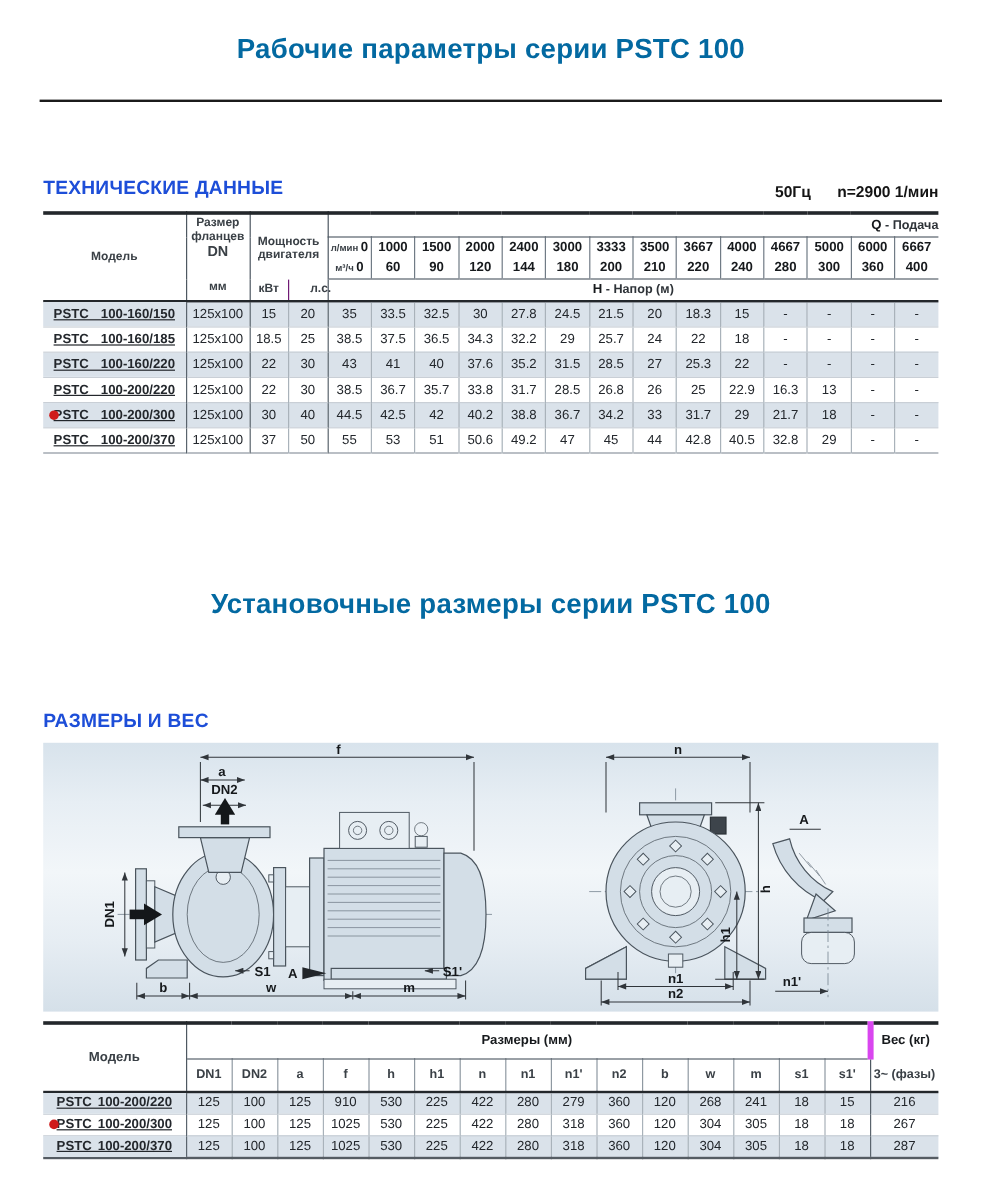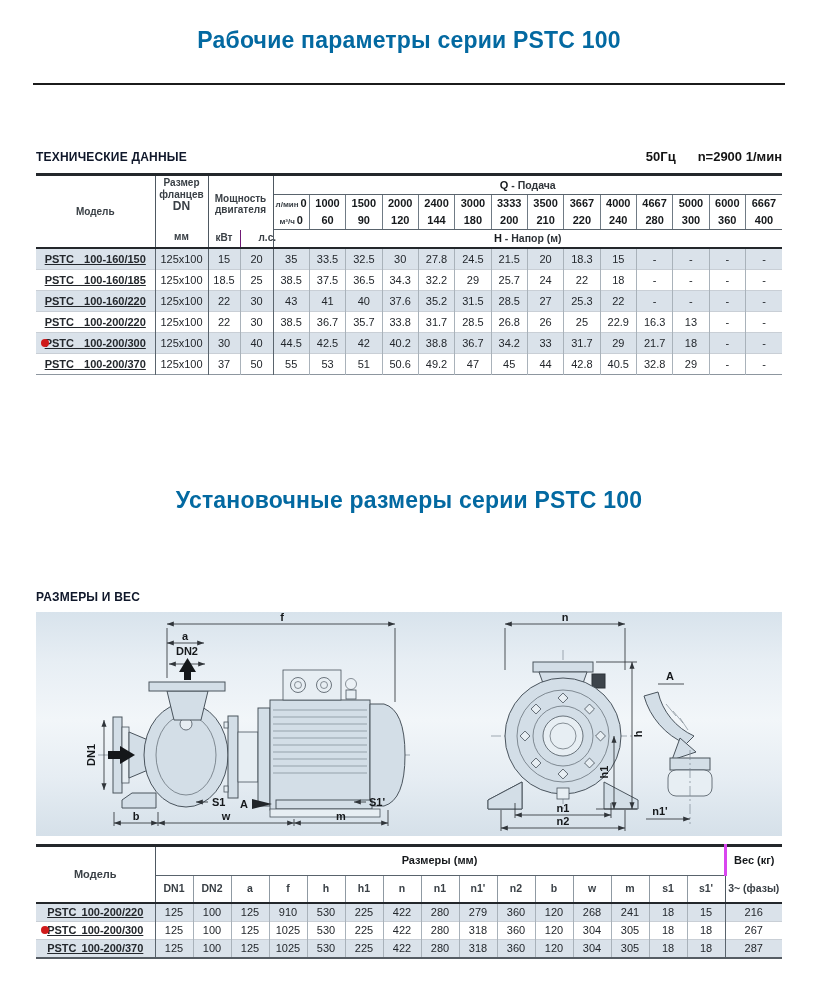--- a/index.html
+++ b/index.html
@@ -1,21 +1,21 @@
 <!DOCTYPE html>
 <html><head>
 <meta charset="utf-8">
 <style>
   html,body{margin:0;padding:0;}
   body{width:818px;height:1000px;background:#fff;font-family:"Liberation Sans",sans-serif;color:#222;overflow:hidden;position:relative;}
   .title{margin:0;padding-top:27px;text-align:center;font-size:23px;font-weight:bold;color:#0369a1;letter-spacing:.2px;}
   .title2{padding-top:112px;}
   .rule{border:none;border-top:2px solid #1b1b1b;margin:29px 33px 0;}
   .tech-bar{margin:64px 36px 9px;display:flex;justify-content:space-between;align-items:flex-end;}
-  .blue-head{color:#0f172a;font-weight:bold;font-size:12px;letter-spacing:.2px;}
+  .blue-head{color:#1d4ed8;font-weight:bold;font-size:16px;letter-spacing:.2px;}
   .freq{font-weight:bold;font-size:13px;color:#141414;}
   .freq span{margin-left:22px;}
   .dims-head{margin:76px 36px 8px;}
 
   table{border-collapse:collapse;table-layout:fixed;width:746px;margin:0 36px;}
   th,td{text-align:center;padding:0;vertical-align:middle;}
   .t1,.t2{border-top:3px solid #23272b;border-bottom:1px solid #8d969f;}
   .t1 thead,.t2 thead{border-bottom:2px solid #23272b;}
   thead th{font-weight:bold;color:#3a4046;font-size:10px;line-height:1.15;}
   tr.band td{background:#dae2ea;}
@@ -26,39 +26,39 @@
   .t1 td.model{word-spacing:7px;}
   .t2 td.model{word-spacing:2px;}
   .dot{position:absolute;left:5px;top:50%;transform:translateY(-50%);width:8px;height:8px;border-radius:50%;background:#cf1a1a;}
 
   
   .t1 tbody td{height:20px;}
   .t1 td:nth-child(2),.t1 td:nth-child(3),.t1 td:nth-child(5){border-left-color:#5a646d;}
   .t1 .th-model,.t1 .th-flange,.t1 .th-power{border-right:1px solid #4e5861;}
   .t1 .th-hp{border-left:1px solid #701a75;padding-left:18px;}
   .t1 .th-h{border-left:1px solid #4e5861;font-size:10.5px;color:#2e3338;}
-  .t1 .th-q{border-bottom:1px solid #59636c;font-size:10.5px;color:#2e3338;}
+  .t1 .th-q{border-bottom:1px solid #59636c;font-size:10.5px;color:#2e3338;text-align:right;}
   .t1 .th-q b,.t1 .th-h b{font-size:11px;color:#16191c;}
   .t1 tr.num th{border-left:1px solid #707b85;font-size:11px;color:#16191c;height:17px;}
   .t1 tr.num th:first-child{border-left:1px solid #4e5861;}
   .t1 tr.m3 th{border-bottom:1px solid #59636c;}
   .t1 tr.hdr1{height:20px;} .t1 tr.hdr4{height:18px;}
   .unit{font-size:8px;font-weight:bold;color:#3a4046;margin-right:2px;}
   .flange-cell{display:flex;flex-direction:column;height:68px;justify-content:flex-start;}
   .flange-cell .dn{font-size:12px;}
   .flange-cell .mm{margin-top:auto;padding-bottom:3px;}
   .power-cell{padding-top:3px;}
 
   
   .t2{border-bottom:2px solid #555c63;}
   .t2 tbody td{height:17px;}
   .t2 td:nth-child(2),.t2 td:last-child{border-left-color:#5a646d;}
   .t2 td.weight{font-weight:normal;}
   .t2 .th2-model{border-right:1px solid #4e5861;font-size:11px;}
-  .t2 .th2-dims{border-bottom:1px solid #59636c;border-right:3px solid #d946ef;font-size:11px;color:#16191c;height:28px;}
+  .t2 .th2-dims{border-bottom:1px solid #59636c;border-right:5px solid #d946ef;font-size:11px;color:#16191c;height:28px;}
   .t2 .th2-weight{font-size:11px;color:#16191c;}
   .t2 tr.cols th{border-left:1px solid #8f99a2;font-size:10.5px;height:26px;}
   .t2 tr.cols th:first-child{border-left:0;}
   .t2 .th2-wsub{border-left:1px solid #4e5861 !important;font-size:10.5px;}
 
   
   .panel{margin:0 36px;height:224px;background:linear-gradient(180deg,#d8e3ec 0%,#e7eef4 22%,#f2f6f9 48%,#e6edf3 74%,#d5e0e9 100%);}
   svg{display:block;}
   .part{fill:#d3dee7;stroke:#4a545d;stroke-width:1;}
   .part2{fill:#e7eef3;stroke:#4a545d;stroke-width:.8;}

